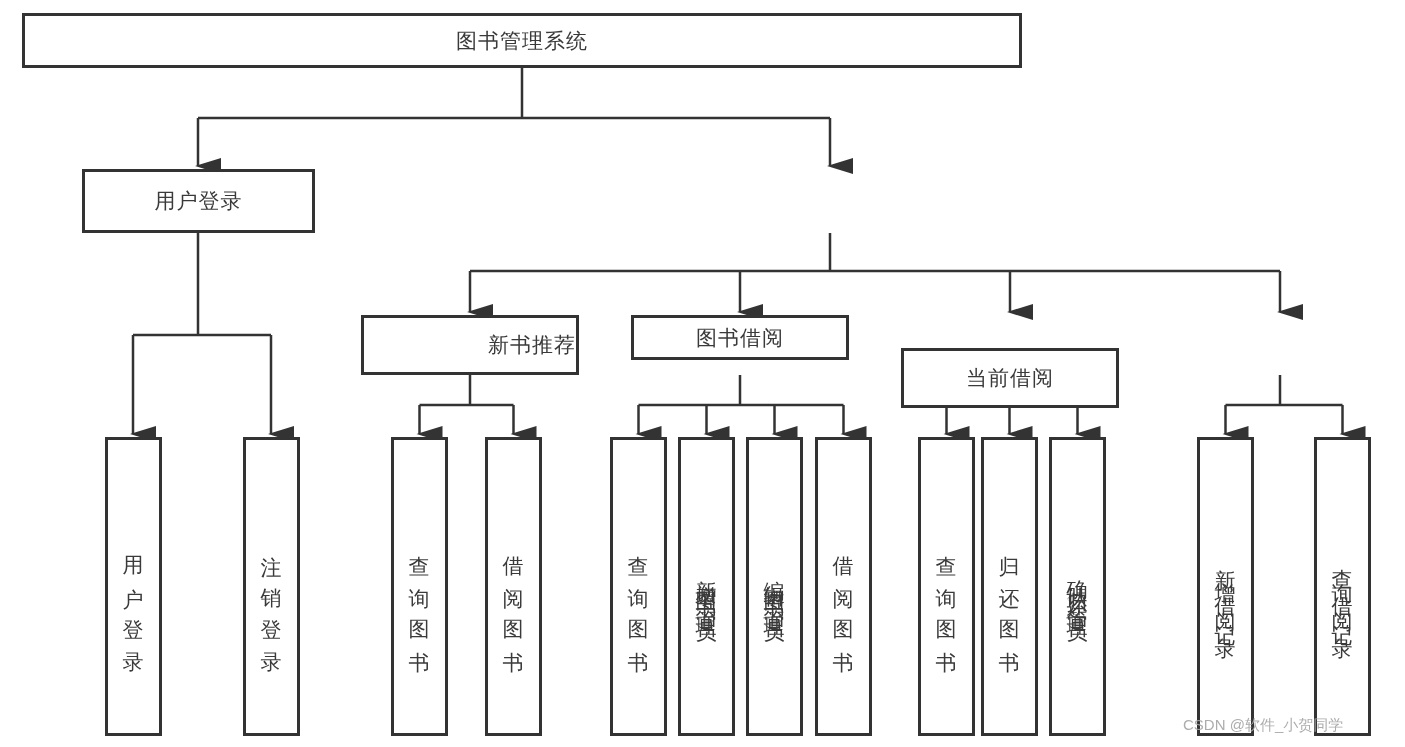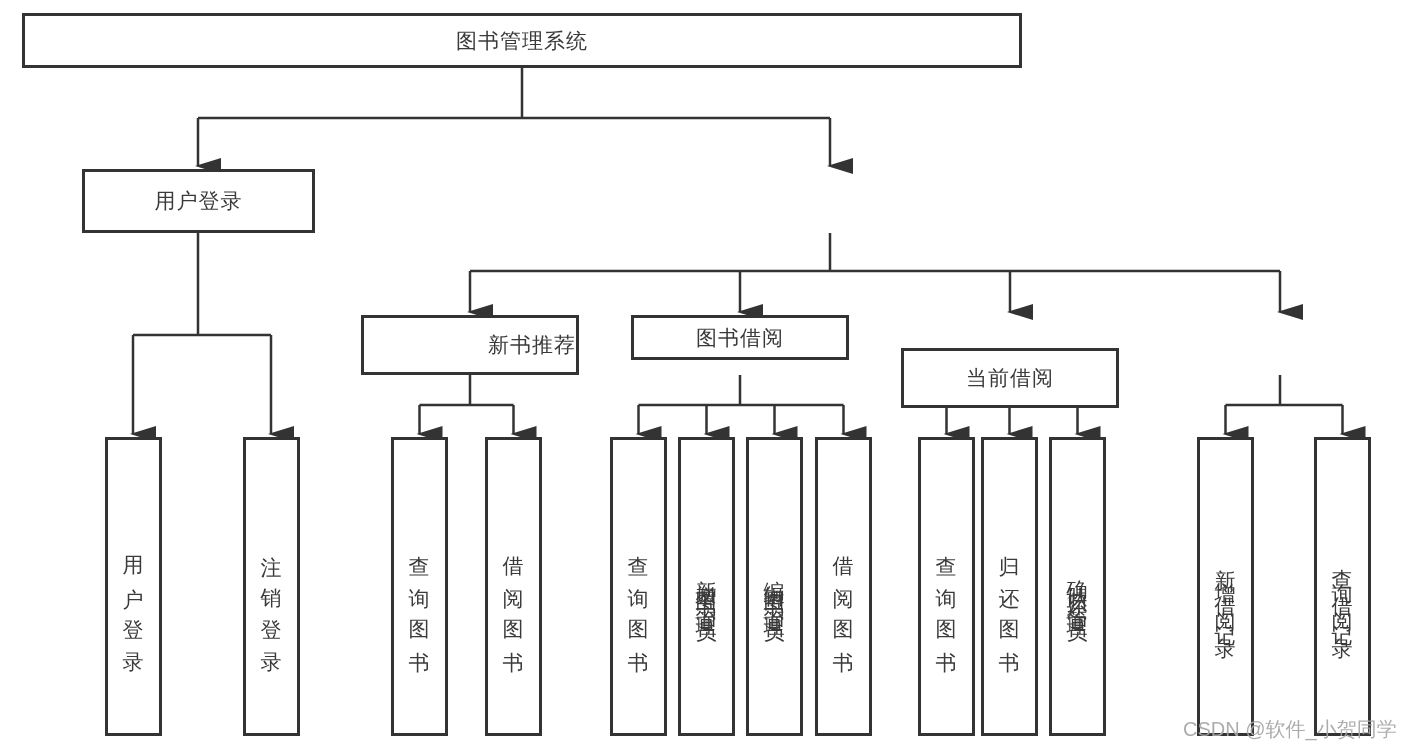--- a/index.html
+++ b/index.html
@@ -44,21 +44,21 @@
     line-height: 1;
     white-space: nowrap;
   }
   .sp-wide  { letter-spacing: 32px; margin-top: 32px; }
   .sp-mid   { letter-spacing: 14px; margin-top: 14px; }
   .sp-tight { letter-spacing: 6px;  margin-top: 6px; }
   .watermark {
     position: absolute;
     left: 1183px;
     top: 716px;
-    font-size: 20px;
+    font-size: 15px;
     color: #a6a6a6;
     opacity: 0.92;
     white-space: nowrap;
     z-index: 5;
   }
 </style>
 </head>
 <body>
 
 <div class="stage">

